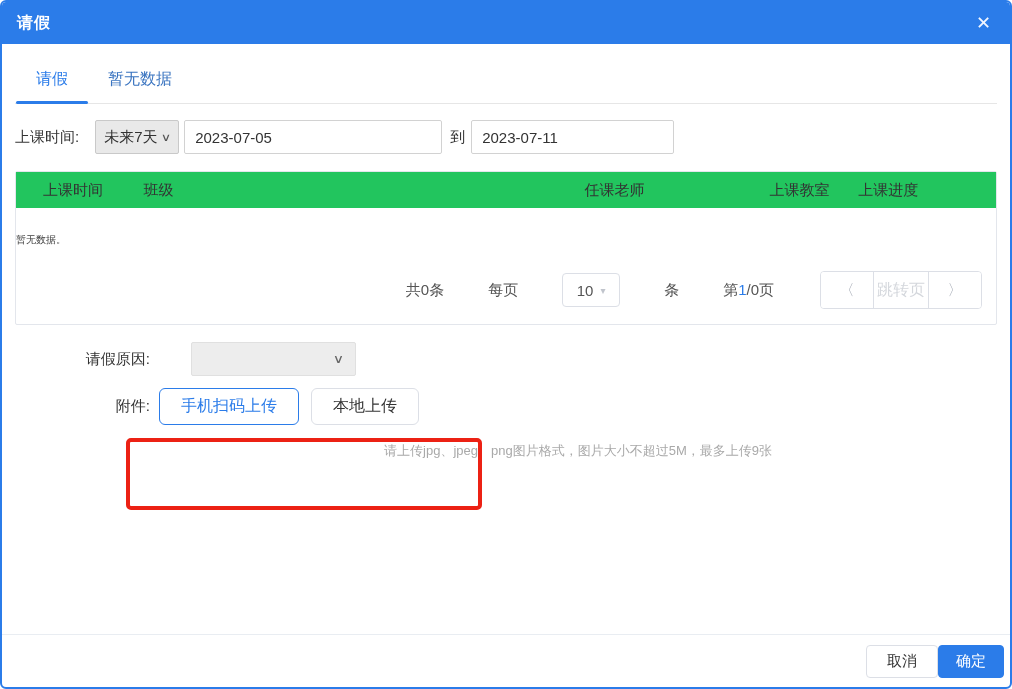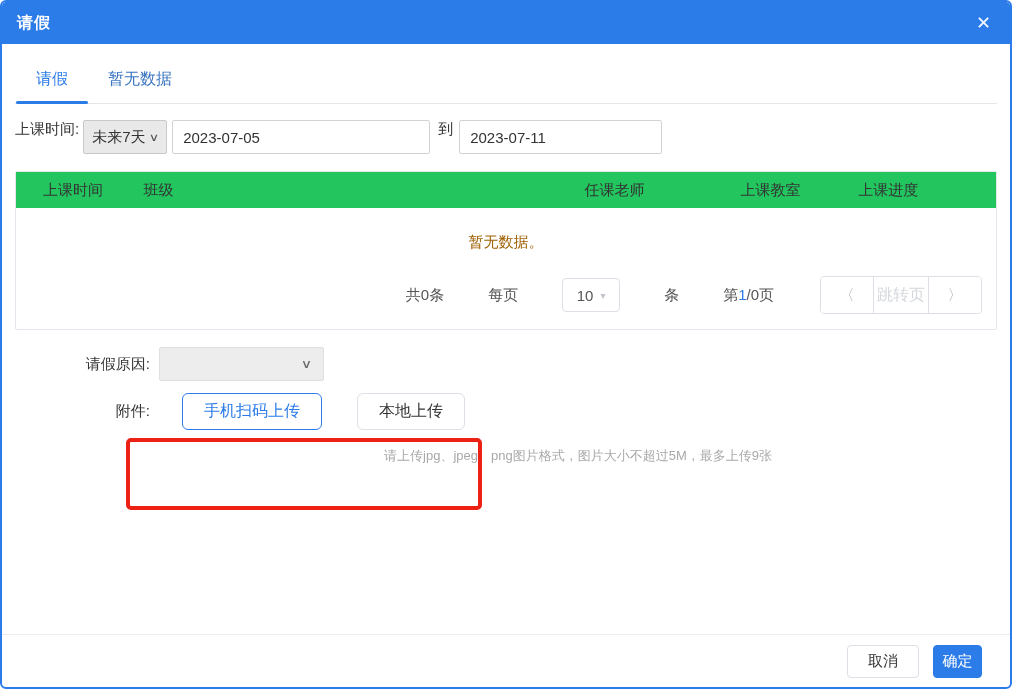--- a/index.html
+++ b/index.html
@@ -24,24 +24,24 @@
   .content { flex:1 1 auto; padding:0 13px; display:flex; flex-direction:column; }
 
   .tabs { display:flex; margin-top:13px; border-bottom:1px solid #e6e6e6; padding-left:1px; }
   .tab { position:relative; padding:12px 20px 13px; font-size:16px; cursor:pointer; color:#3a74c0; }
   .tab.active { color:#2b7ce9; }
   .tab.active::after {
     content:""; position:absolute; left:0; right:0; bottom:-1px; height:3px;
     background:#2b7ce9; border-radius:2px;
   }
 
-  .filter-row { display:flex; margin-top:16px; font-size:15px; color:#333; }
+  .filter-row { display:flex; align-items:center; margin-top:16px; font-size:15px; color:#333; }
   .filter-label { flex:0 0 auto; }
   .range-select {
-    width:84px; height:34px; margin-left:4px; background:#e9e9e9;
+    width:84px; height:34px; margin-left:16px; background:#e9e9e9;
     border:1px solid #c9c9c9; border-radius:2px; color:#333;
     display:flex; align-items:center; justify-content:space-between; padding:0 8px; cursor:pointer;
   }
   .range-select .chev { font-size:11px; color:#555; transform:scaleX(1.3); }
   .date-input {
     height:34px; border:1px solid #d2d2d2; border-radius:2px; background:#fff;
     font-size:15px; color:#333; padding:0 10px; font-family:"Liberation Sans", sans-serif;
   }
   .date-start { width:258px; margin-left:5px; }
   .date-end   { width:203px; margin-left:6px; }
@@ -50,23 +50,23 @@
   
   .table-box { margin-top:17px; border:1px solid #e3e6ec; border-radius:2px; }
   .thead {
     display:flex; align-items:center; height:36px; background:#22c55e;
     font-size:15px; color:#333;
   }
   .th { flex:0 0 auto; }
   .th.c1 { width:13%; padding-left:27px; }
   .th.c2 { width:45%; }
   .th.c3 { width:13%; text-align:left; }
-  .th.c4 { width:12%; text-align:center; }
+  .th.c4 { width:12%; text-align:right; }
   .th.c5 { width:12%; text-align:center; }
-  .empty-row { text-align:center; color:#a16207; font-size:15px; padding:25px 0 0; }
+  .empty-row { color:#404040; font-size:10px; padding:25px 0 0; }
   .pager {
     display:flex; align-items:center; justify-content:flex-end;
     padding:24px 14px 15px; font-size:15px; color:#555;gap:32px;
   }
   .pager > * { margin-left:12px; }
   .page-size-box {
     width:58px; height:34px; border:1px solid #dcdfe6; border-radius:4px;
     display:flex; align-items:center; justify-content:center; gap:7px; cursor:pointer; color:#555;
   }
   .page-size-box .caret { color:#c0c4cc; font-size:10px; }
@@ -82,58 +82,58 @@
   .jump-input {
     width:56px; border:none; border-left:1px solid #dcdfe6; border-right:1px solid #dcdfe6;
     text-align:center; font-size:16px; color:#555; outline:none;
     font-family:"Liberation Sans", sans-serif;
   }
   .jump-input::placeholder { color:#d4d7dc; }
 
   
   .form-row { display:flex; align-items:center; font-size:15px; color:#333; }
   .form-label { flex:0 0 135px; text-align:right; }
-  .reason-row { margin-top:17px; }
+  .reason-row { margin-top:17px;gap:32px; }
   .reason-select {
     width:165px; height:34px; margin-left:9px; background:#ededed;
     border:1px solid #e0e0e0; border-radius:2px; cursor:pointer;
     display:flex; align-items:center; justify-content:flex-end; padding:0 12px;
   }
   .reason-select .chev { font-size:12px; color:#666; transform:scaleX(1.3); }
   .remark-row { margin-top:24px; }
   .remark-input {
     flex:1 1 auto; height:40px; margin-left:7px; border:1px solid #d2d2d2; border-radius:2px;
     font-size:15px; color:#333; padding:0 10px; font-family:"Liberation Sans", sans-serif;
   }
-  .attach-row { margin-top:12px;gap:23px; }
+  .attach-row { margin-top:12px; }
   .upload-btn {
     height:37px; background:#fff; border-radius:6px; font-size:16px; cursor:pointer;
     padding:0 21px; font-family:"Liberation Sans", sans-serif;
   }
   .btn-scan  { margin-left:9px;  border:1px solid #2b7ce9; color:#2b7ce9; }
   .btn-local { margin-left:12px; border:1px solid #dcdfe6; color:#333; }
 
   .upload-hint { margin:17px 0 0 144px; font-size:13px; color:#a9a9a9;text-align:center; }
 
   
   .annotation-rect {
     position:absolute; left:124px; top:436px; width:356px; height:72px;
     border:4px solid #ec2114; border-radius:5px;
     pointer-events:none; z-index:20;
   }
 
   
   .footer {
     flex:0 0 53px; border-top:1px solid #e9edf2;
     display:flex; align-items:center; justify-content:flex-end;
-    padding:0 28px; gap:14px;
+    padding:0 6px; 
   }
   .btn { height:33px; border-radius:4px; font-size:15px; cursor:pointer; font-family:"Liberation Sans", sans-serif; }
   .btn-cancel  { width:72px; background:#fff; border:1px solid #dcdfe6; color:#333; }
-  .btn-confirm { width:49px; background:#2b7ce9; border:1px solid #2b7ce9; color:#fff; }
+  .btn-confirm { width:66px; background:#2b7ce9; border:1px solid #2b7ce9; color:#fff; }
 </style>
 </head>
 <body>
 
 <div class="dialog">
 
   <div class="titlebar">
     <span class="title">请假</span>
     <span class="close">✕</span>
   </div>

